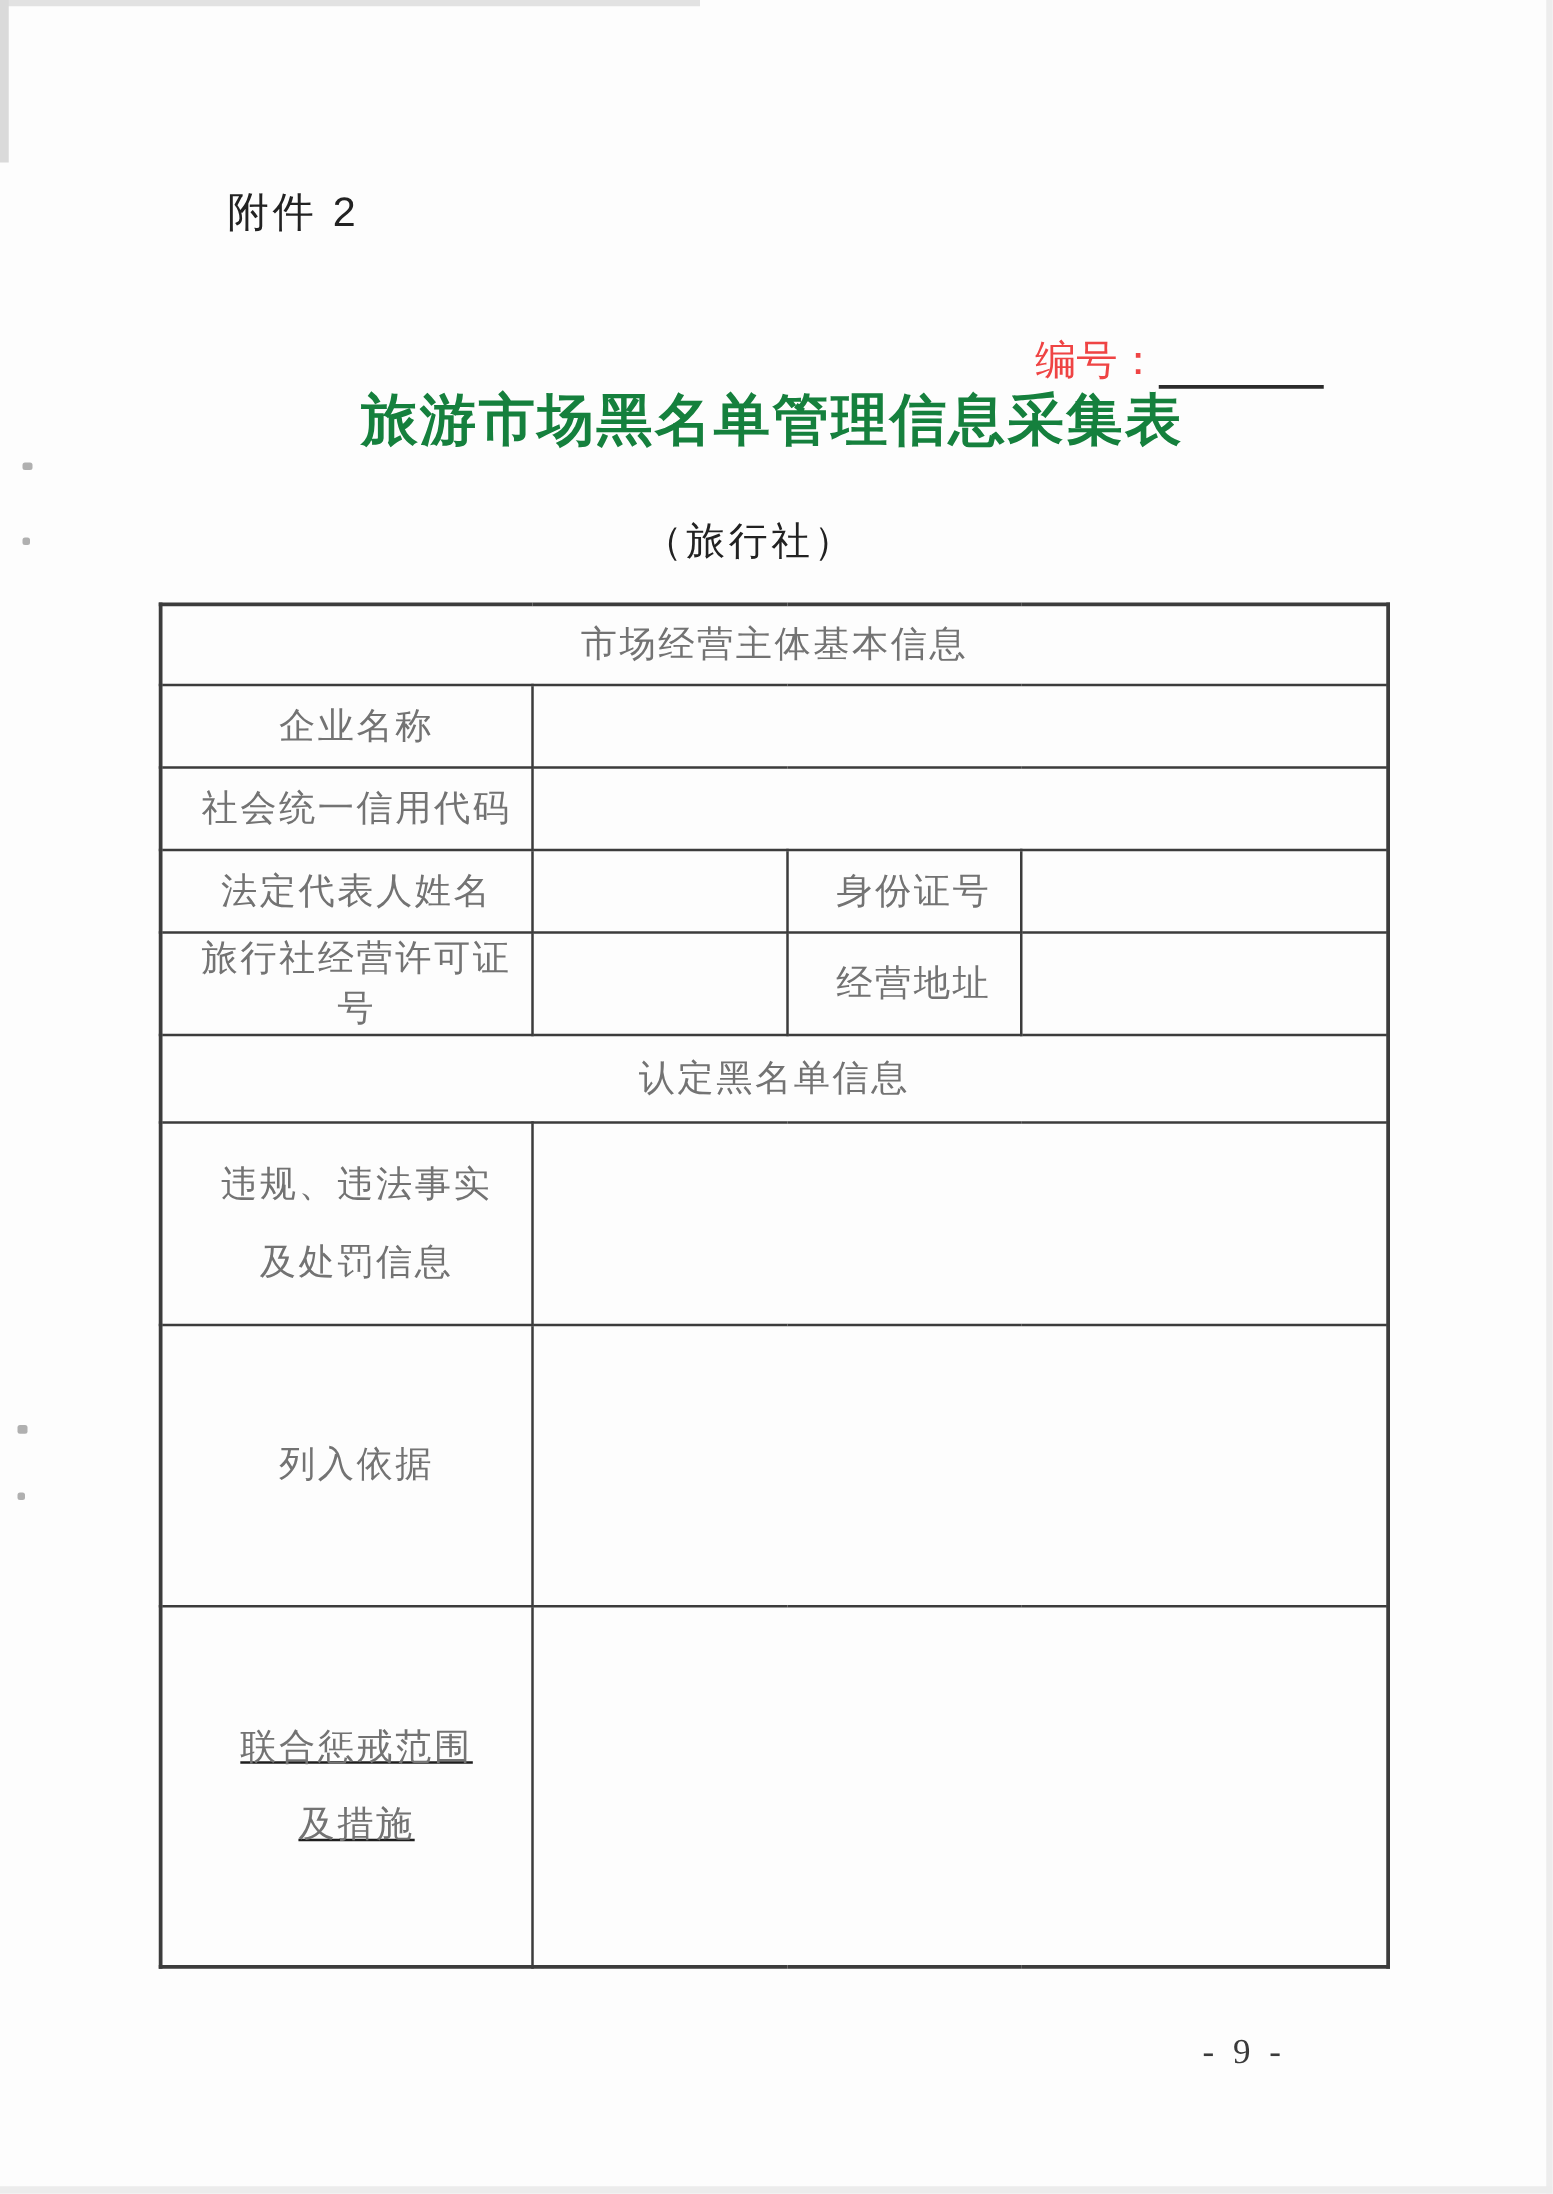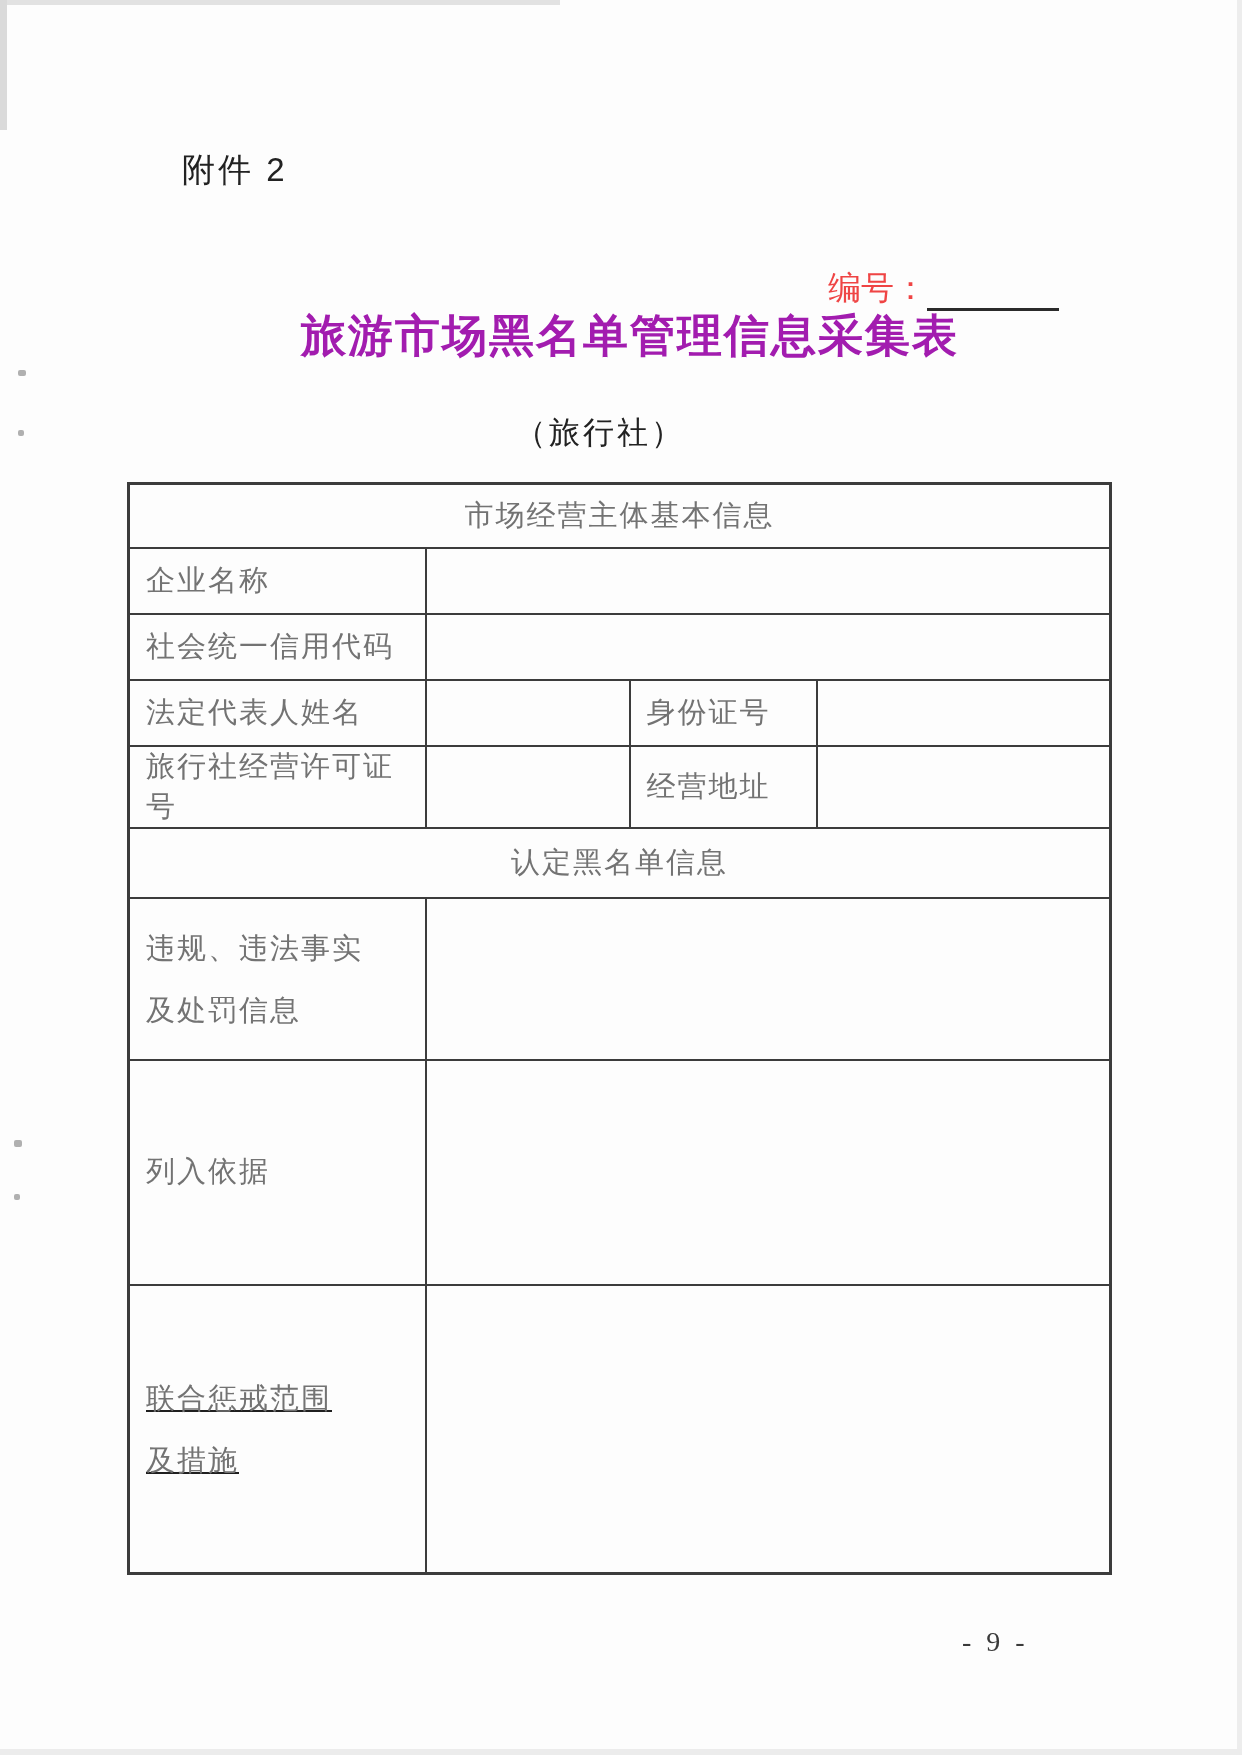--- a/index.html
+++ b/index.html
@@ -18,43 +18,43 @@
   }
   .serial {
     position:absolute; left:828px; top:234px;
     font-size:33px; color:#ef4444; white-space:nowrap;margin-top:32px;
   }
   .blank-line {
     display:inline-block; width:132px; height:34px;
     border-bottom:3px solid #2b2b2b; vertical-align:bottom;
   }
   .doc-title {
-    position:absolute; left:139px; top:306px; width:982px;
+    position:absolute; left:127px; top:306px; width:982px;
     text-align:center; font-size:45px; font-weight:700;
-    letter-spacing:2px; color:#a21caf;
+    letter-spacing:2px; color:#15803d;
   }
   .doc-subtitle {
     position:absolute; left:109px; top:412px; width:982px;
     text-align:center; font-size:31px; letter-spacing:3px; color:#222;
   }
 
   table.form-table {
     position:absolute; left:127px; top:482px; width:982px;
     border-collapse:collapse; table-layout:fixed;
     border:3px solid #3c3c3c;
   }
   table.form-table td {
     border:2px solid #3c3c3c;
     vertical-align:middle;
     font-size:29px; color:#737373; letter-spacing:2px;
   }
   td.section { text-align:center; font-size:30px; }
   td.sec1 { letter-spacing:10px; }
   td.sec2 { letter-spacing:2px; }
-  td.label { padding-left:16px; text-align:left; }
+  td.label { padding-left:16px; text-align:center; }
   td.label.two div { line-height:62px; }
   tr.rh-64 { height:64px; }
   tr.rh-66 { height:66px; }
   tr.rh-70 { height:70px;margin-left:12px; }
   tr.rh-162 { height:162px; }
   tr.rh-225 { height:225px; }
   tr.rh-289 { height:289px;text-decoration:underline; }
 
   .page-number {
     position:absolute; left:962px; top:1626px;

